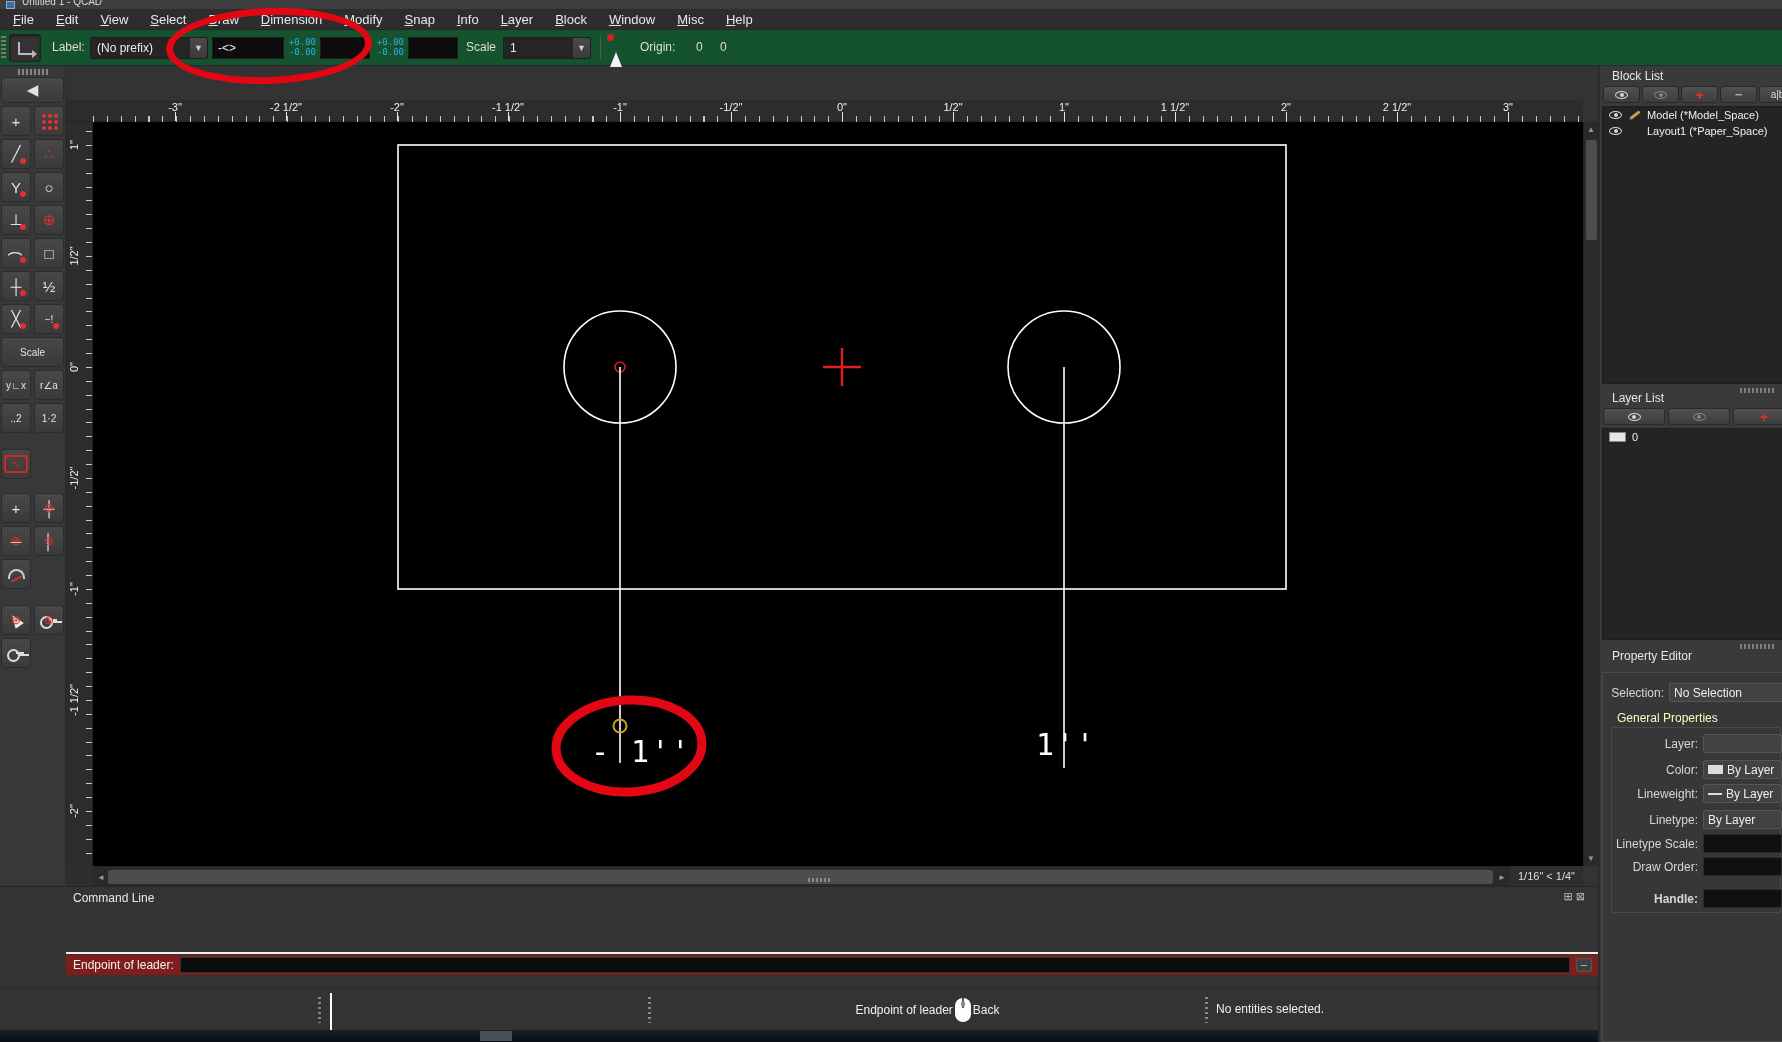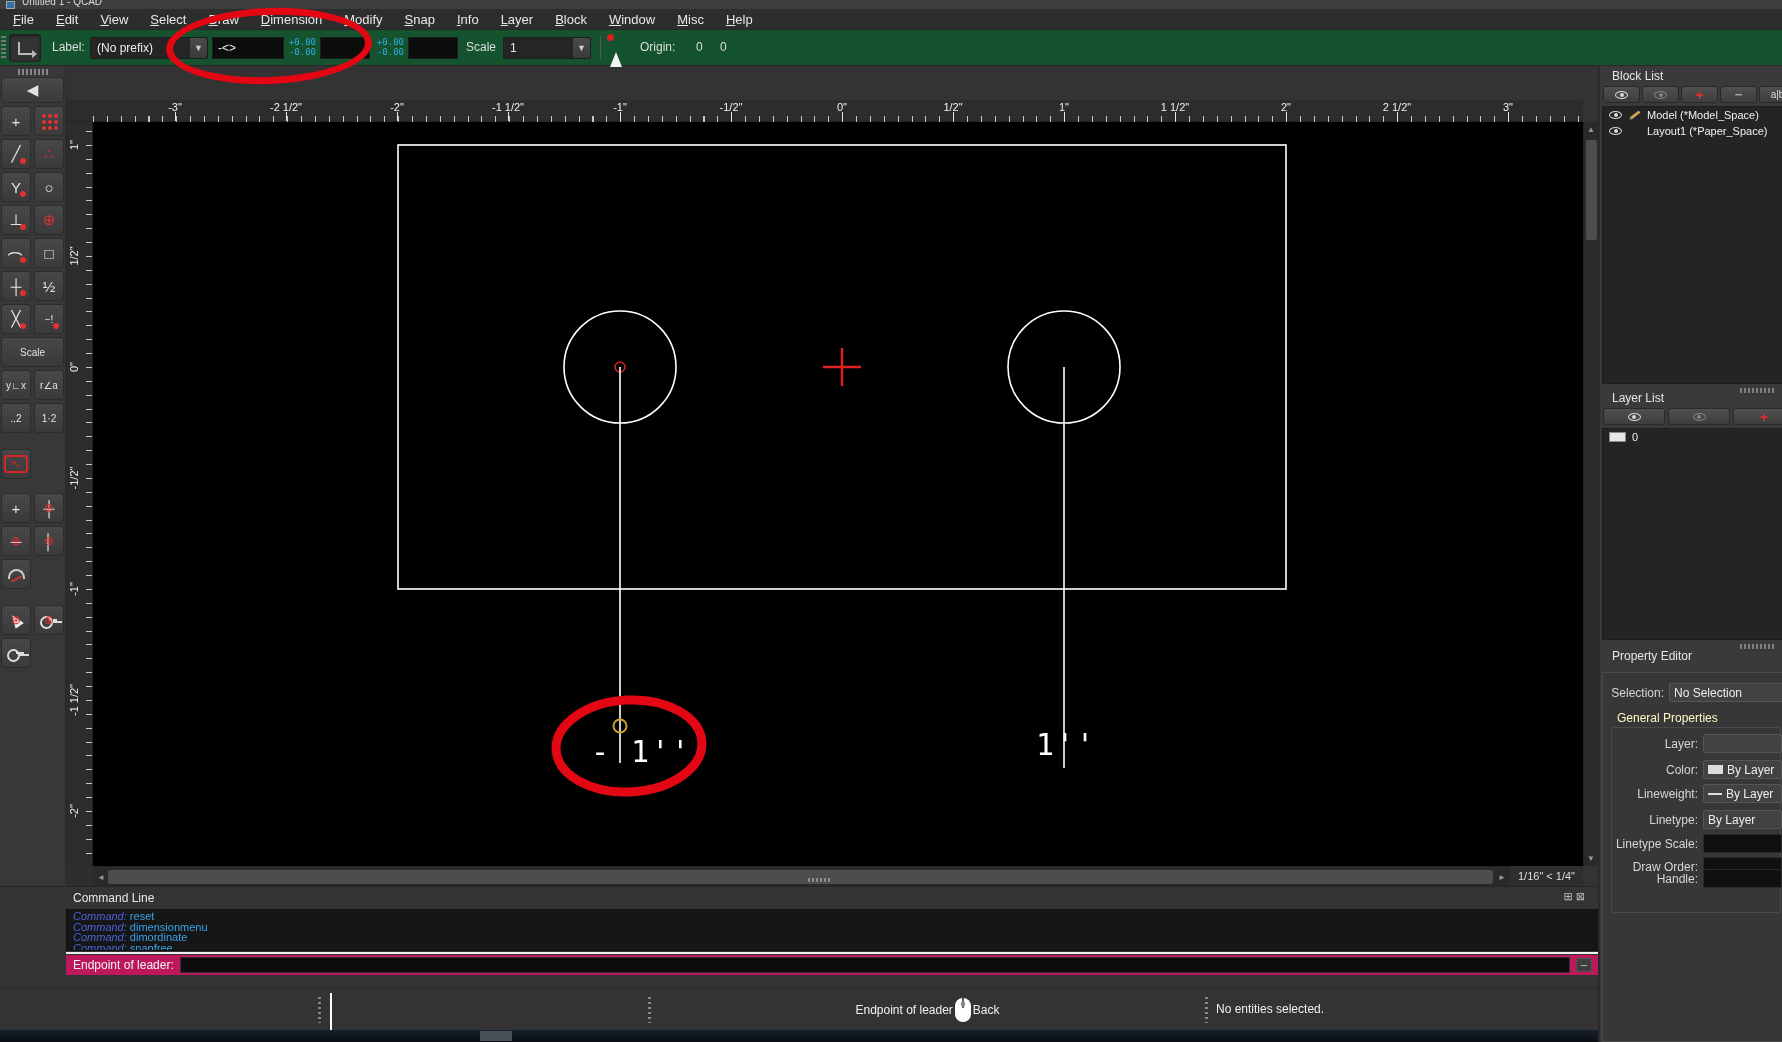--- a/index.html
+++ b/index.html
@@ -107,21 +107,21 @@
 
   
   #cmddock{position:absolute;left:0;top:886px;width:1598px;height:102px;background:#333;border-top:1px solid #262626}
   #cmdtitle{position:absolute;left:73px;top:4px;font-size:12px;color:#e8e8e8}
   #cmdbtns{position:absolute;right:10px;top:3px;color:#bbb;font-size:11px;letter-spacing:3px}
   #cmdhist{position:absolute;left:66px;top:22px;width:1532px;height:42px;background:#161616;border:1px solid #111;padding:1px 6px;font-size:11px;line-height:10.5px;overflow:hidden}
   .cmdrow{white-space:nowrap}
   .cmdprefix{color:#4b63d8;font-style:italic}
   .cmdtext{color:#38a3ea}
   #cmdsep{position:absolute;left:66px;top:65px;width:1532px;height:2px;background:#f0f0f0}
-  #promptrow{position:absolute;left:66px;top:68px;width:1532px;height:20px;background:#be185d;display:flex;align-items:center}
+  #promptrow{position:absolute;left:66px;top:68px;width:1532px;height:20px;background:#7f1d1d;display:flex;align-items:center}
   #promptlabel{color:#f2f2f2;font-size:12px;padding-left:7px;flex:none}
   #promptinput{flex:1;height:16px;background:#0c0c0c;border:1px solid #333;margin:0 6px}
   #promptbtn{width:16px;height:14px;background:#3f3f3f;border:1px solid #555;border-radius:2px;margin-right:6px;display:flex;align-items:center;justify-content:center;color:#ddd;font-size:9px}
 
   
   #statusbar{position:absolute;left:0;top:988px;width:1598px;height:42px;background:#333;border-top:1px solid #2a2a2a;font-size:12px;color:#f0f0f0}
   .sb-sep{position:absolute;top:8px;width:3px;height:26px;background:repeating-linear-gradient(#888 0 2px,transparent 2px 5px)}
   .sb-2line{position:absolute;top:4px;line-height:17px;white-space:pre}
   #sb-mid{position:absolute;left:655px;top:0;width:545px;height:100%;display:flex;align-items:center;justify-content:center;gap:2px}
   .g-mouse{width:16px;height:24px;background:#fdfdfd;border-radius:8px;position:relative;flex:none}
@@ -456,37 +456,31 @@
             </div>
           </div>
           <div class="pe-row" style="top: 161px;">
             <span class="pe-label">Linetype Scale:</span>
             <div class="pe-input"></div>
           </div>
           <div class="pe-row" style="top: 184px;">
             <span class="pe-label">Draw Order:</span>
             <div class="pe-input"></div>
           </div>
-          <div class="pe-row" style="top: 196px;">
+          <div class="pe-row" style="top: 216px; font-weight: bold;">
             <span class="pe-label">Handle:</span>
             <div class="pe-input"></div>
           </div>
         </div>
     </div>
   </div>
 
   <div id="cmddock">
     <div id="cmdtitle">Command Line</div>
     <div id="cmdbtns"><span>⊞</span><span>⊠</span></div>
-    <div id="cmdhist">
-        <div class="cmdrow"><span class="cmdprefix">Command: </span><span class="cmdtext">reset</span></div>
-        <div class="cmdrow"><span class="cmdprefix">Command: </span><span class="cmdtext">dimensionmenu</span></div>
-        <div class="cmdrow"><span class="cmdprefix">Command: </span><span class="cmdtext">dimordinate</span></div>
-        <div class="cmdrow"><span class="cmdprefix">Command: </span><span class="cmdtext">snapfree</span></div>
-      </div>
     <div id="cmdsep"></div>
     <div id="promptrow">
       <span id="promptlabel">Endpoint of leader:</span>
       <div id="promptinput"></div>
       <div id="promptbtn">─</div>
     </div>
   </div>
 
   <div id="statusbar">
     <div class="sb-2line" style="left:2px">

